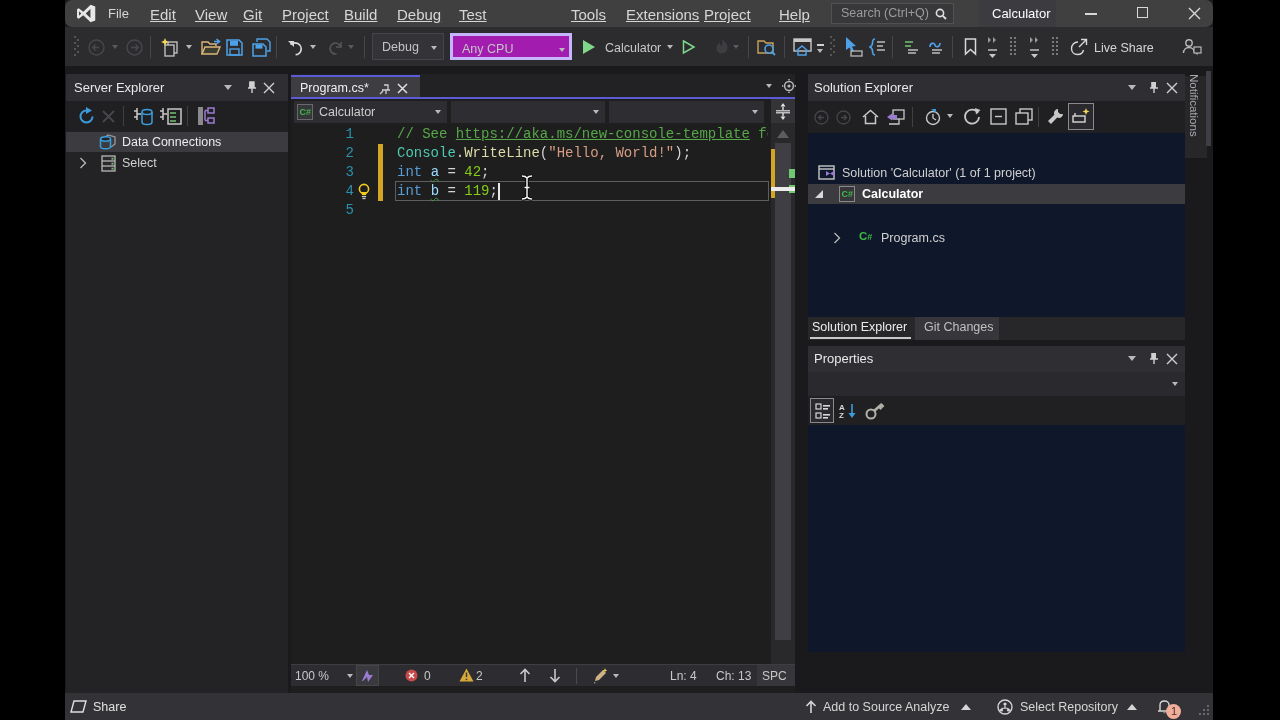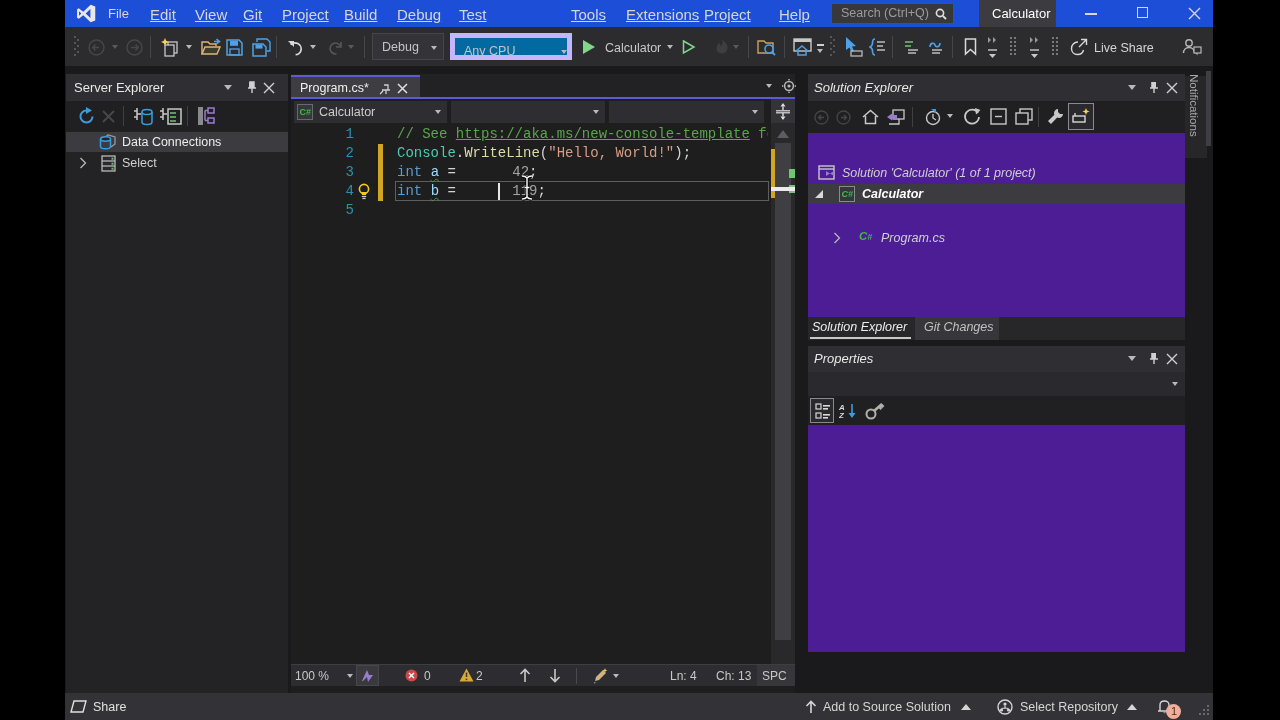--- a/index.html
+++ b/index.html
@@ -11,30 +11,30 @@
   .ui { font-size:12.5px; color:#cfcfcf; }
   .mnu { font-size:15px; color:#d6d6d6;text-decoration:underline; }
   .sep-v { width:1px; background:#46464a; }
   .carat { width:0; height:0; border-left:4px solid transparent; border-right:4px solid transparent; border-top:5px solid #b9b9bb; }
   .carat.sm { border-left-width:3px; border-right-width:3px; border-top-width:4px; }
   .carat.dis { border-top-color:#5a5a5e; }
   .lnum { left:36px; width:27px; text-align:right; font-family:"Liberation Mono", monospace; font-size:14px; line-height:19px; color:#2b91af; }
   .code { position:absolute; left:0; white-space:pre; font-family:"Liberation Mono", monospace; font-size:14px; line-height:19px; color:#dcdcdc; }
   .cmt { color:#57a64a; } .url { text-decoration:underline; }
   .cls { color:#4ec9b0; } .mth { color:#dcdcaa; } .str { color:#d69d85; }
-  .pun { color:#d4d4d4; } .kw { color:#569cd6; } .vr { color:#9cdcfe; } .num { color:#a3a3a3;margin-left:48px; }
+  .pun { color:#d4d4d4; } .kw { color:#569cd6; } .vr { color:#9cdcfe; } .num { color:#84cc16; }
   .sq { text-decoration:underline wavy #3f9b42; text-decoration-thickness:1px; text-underline-offset:2px; }
   .zt { font-size:12px; color:#c8c8c8; }
   .tree-t { font-size:12.5px; color:#d0d0d0; }
 </style>
 </head>
 <body>
 <div id="page">
   <div id="win"></div>
-  <div id="titlebar" class="abs" style="left:65px; top:0; width:1148px; height:27px; background:#1d4ed8;">
+  <div id="titlebar" class="abs" style="left:65px; top:0; width:1148px; height:27px; background:#404040;border-radius:7px;">
     <svg class="abs" style="left:11px; top:4px;" width="20" height="19" viewBox="0 0 19 18">
       <path fill="#e8e8e8" d="M13.9,0.6 L18.3,2.4 L18.3,15.6 L13.9,17.4 L6.9,10.6 L2.6,13.9 L1,13.1 L1,4.9 L2.6,4.1 L6.9,7.4 Z M2.9,6.9 L2.9,11.1 L5.1,9 Z M9.2,9 L13.7,13.3 L13.7,4.7 Z"></path>
     </svg>
     <div class="abs" style="left:43px; top:6px; font-size:13px; color:#d6d6d6;">File</div>
     <div class="abs mnu" style="left:85px; top:6px;">Edit</div>
     <div class="abs mnu" style="left:130px; top:6px;">View</div>
     <div class="abs mnu" style="left:178px; top:6px;">Git</div>
     <div class="abs mnu" style="left:217px; top:6px;">Project</div>
     <div class="abs mnu" style="left:279px; top:6px;">Build</div>
     <div class="abs mnu" style="left:332px; top:6px;">Debug</div>
@@ -112,21 +112,21 @@
     <svg class="abs" style="left:261px; top:12px;" width="17" height="17" viewBox="0 0 17 17">
       <path fill="none" stroke="#55555a" stroke-width="1.6" d="M15,3 L15,8 L10,8"></path>
       <path fill="none" stroke="#55555a" stroke-width="1.6" d="M14.5,7.5 C13,4.5 10,3.5 7.5,4.5 C4.5,5.7 3.5,9 4.5,11.5 C5.5,14 8,15.3 10.5,14.8"></path>
     </svg>
     <div class="abs carat sm dis" style="left:283px; top:18px;"></div>
     <div class="abs sep-v" style="left:299px; top:9px; height:22px;"></div>
     <div class="abs" style="left:307px; top:6px; width:72px; height:27px; background:#333338; border:1px solid #45454a;">
       <div class="abs ui" style="left:9px; top:6px; color:#c4c4c6;">Debug</div>
       <div class="abs carat sm" style="left:58px; top:12px;"></div>
     </div>
-    <div class="abs" style="left:385px; top:6px; width:122px; height:27px; background:#0369a1; border:5px solid #c4b5fd;">
+    <div class="abs" style="left:385px; top:6px; width:122px; height:27px; background:#a21caf; border:3px solid #c4b5fd;">
       <div class="abs ui" style="left:9px; top:6px; color:#c4c4c6;">Any CPU</div>
       <div class="abs carat sm" style="left:106px; top:12px;"></div>
     </div>
     <svg class="abs" style="left:517px; top:12px;" width="14" height="16" viewBox="0 0 14 16">
       <path fill="#7fd78a" d="M1,1 L13,8 L1,15 Z"></path>
     </svg>
     <div class="abs ui" style="left:540px; top:14px; color:#c9c9c9;">Calculator</div>
     <div class="abs carat sm" style="left:602px; top:18px;"></div>
     <svg class="abs" style="left:617px; top:12px;" width="14" height="16" viewBox="0 0 14 16">
       <path fill="none" stroke="#7fd78a" stroke-width="1.5" d="M1.5,2 L12,8 L1.5,14 Z"></path>
@@ -429,21 +429,21 @@
         <path fill="#f2d35c" d="M13,0 L13.6,1.8 L15.4,2.4 L13.6,3 L13,4.8 L12.4,3 L10.6,2.4 L12.4,1.8 Z"></path>
         <path fill="#8a8a8e" d="M2,14 L4,14 L2,16 Z"></path>
       </svg>
       <div class="abs carat sm" style="left:322px; top:9px;"></div>
       <div class="abs" style="left:466px; top:0; width:38px; height:21px; background:#37373b;"></div>
       <div class="abs zt" style="left:379px; top:4px;">Ln: 4</div>
       <div class="abs zt" style="left:425px; top:4px;">Ch: 13</div>
       <div class="abs zt" style="left:471px; top:4px;">SPC</div>
     </div>
   </div>
-  <div id="rightpanel" class="abs" style="left:808px; top:74px; width:377px; height:578px; background:#4c1d95;font-style:italic;">
+  <div id="rightpanel" class="abs" style="left:808px; top:74px; width:377px; height:578px; background:#0f172a;">
     <div class="abs" style="left:0; top:0; width:377px; height:27px; background:#2f2f33;">
       <div class="abs" style="left:6px; top:6px; font-size:13px; color:#e8e8e8;">Solution Explorer</div>
       <div class="abs carat" style="left:320px; top:11px;"></div>
       <svg class="abs" style="left:340px; top:7px;" width="12" height="14" viewBox="0 0 12 14">
         <path fill="none" stroke="#d0d0d0" stroke-width="1.4" d="M2,7 L10,7 M6,7 L6,12"></path>
         <rect x="3.2" y="1" width="4.8" height="6" fill="#d0d0d0"></rect>
       </svg>
       <svg class="abs" style="left:358px; top:8px;" width="12" height="12" viewBox="0 0 12 12">
         <path stroke="#d0d0d0" stroke-width="1.4" d="M1,1 L11,11 M11,1 L1,11"></path>
       </svg>
@@ -575,21 +575,21 @@
     <div class="abs" style="left:3px; top:0px; font-size:11.5px; color:#a8a8ac; writing-mode:vertical-rl;">Notifications</div>
   </div>
   <div id="statusbar" class="abs" style="left:65px; top:693px; width:1148px; height:27px; background:#333337;">
     <svg class="abs" style="left:5px; top:7px;" width="17" height="13" viewBox="0 0 17 13">
       <path fill="none" stroke="#e0e0e0" stroke-width="1.4" d="M4,1 L16,1 L13,12 L1,12 Z"></path>
     </svg>
     <div class="abs" style="left:28px; top:7px; font-size:12.5px; color:#e0e0e0;">Share</div>
     <svg class="abs" style="left:740px; top:7px;" width="12" height="14" viewBox="0 0 12 14">
       <path fill="none" stroke="#d5d5d5" stroke-width="1.6" d="M6,13 L6,2 M1.5,6 L6,1.5 L10.5,6"></path>
     </svg>
-    <div class="abs" style="left:758px; top:7px; font-size:12.5px; color:#d5d5d5;">Add to Source Solution</div>
+    <div class="abs" style="left:758px; top:7px; font-size:12.5px; color:#d5d5d5;">Add to Source Analyze</div>
     <svg class="abs" style="left:896px; top:11px;" width="10" height="6" viewBox="0 0 10 6">
         <path fill="#d5d5d5" d="M5,0 L10,6 L0,6 Z"></path>
       </svg>
     <svg class="abs" style="left:932px; top:6px;" width="16" height="16" viewBox="0 0 16 16">
       <circle cx="8" cy="8" r="7" fill="none" stroke="#d5d5d5" stroke-width="1.4"></circle>
       <circle cx="8" cy="5" r="1.6" fill="#d5d5d5"></circle>
         <circle cx="4.5" cy="11" r="1.6" fill="#d5d5d5"></circle>
         <circle cx="11.5" cy="11" r="1.6" fill="#d5d5d5"></circle>
       <path fill="none" stroke="#d5d5d5" stroke-width="1.2" d="M8,6.5 L8,9 M8,9 L4.5,9.5 M8,9 L11.5,9.5"></path>
     </svg>

